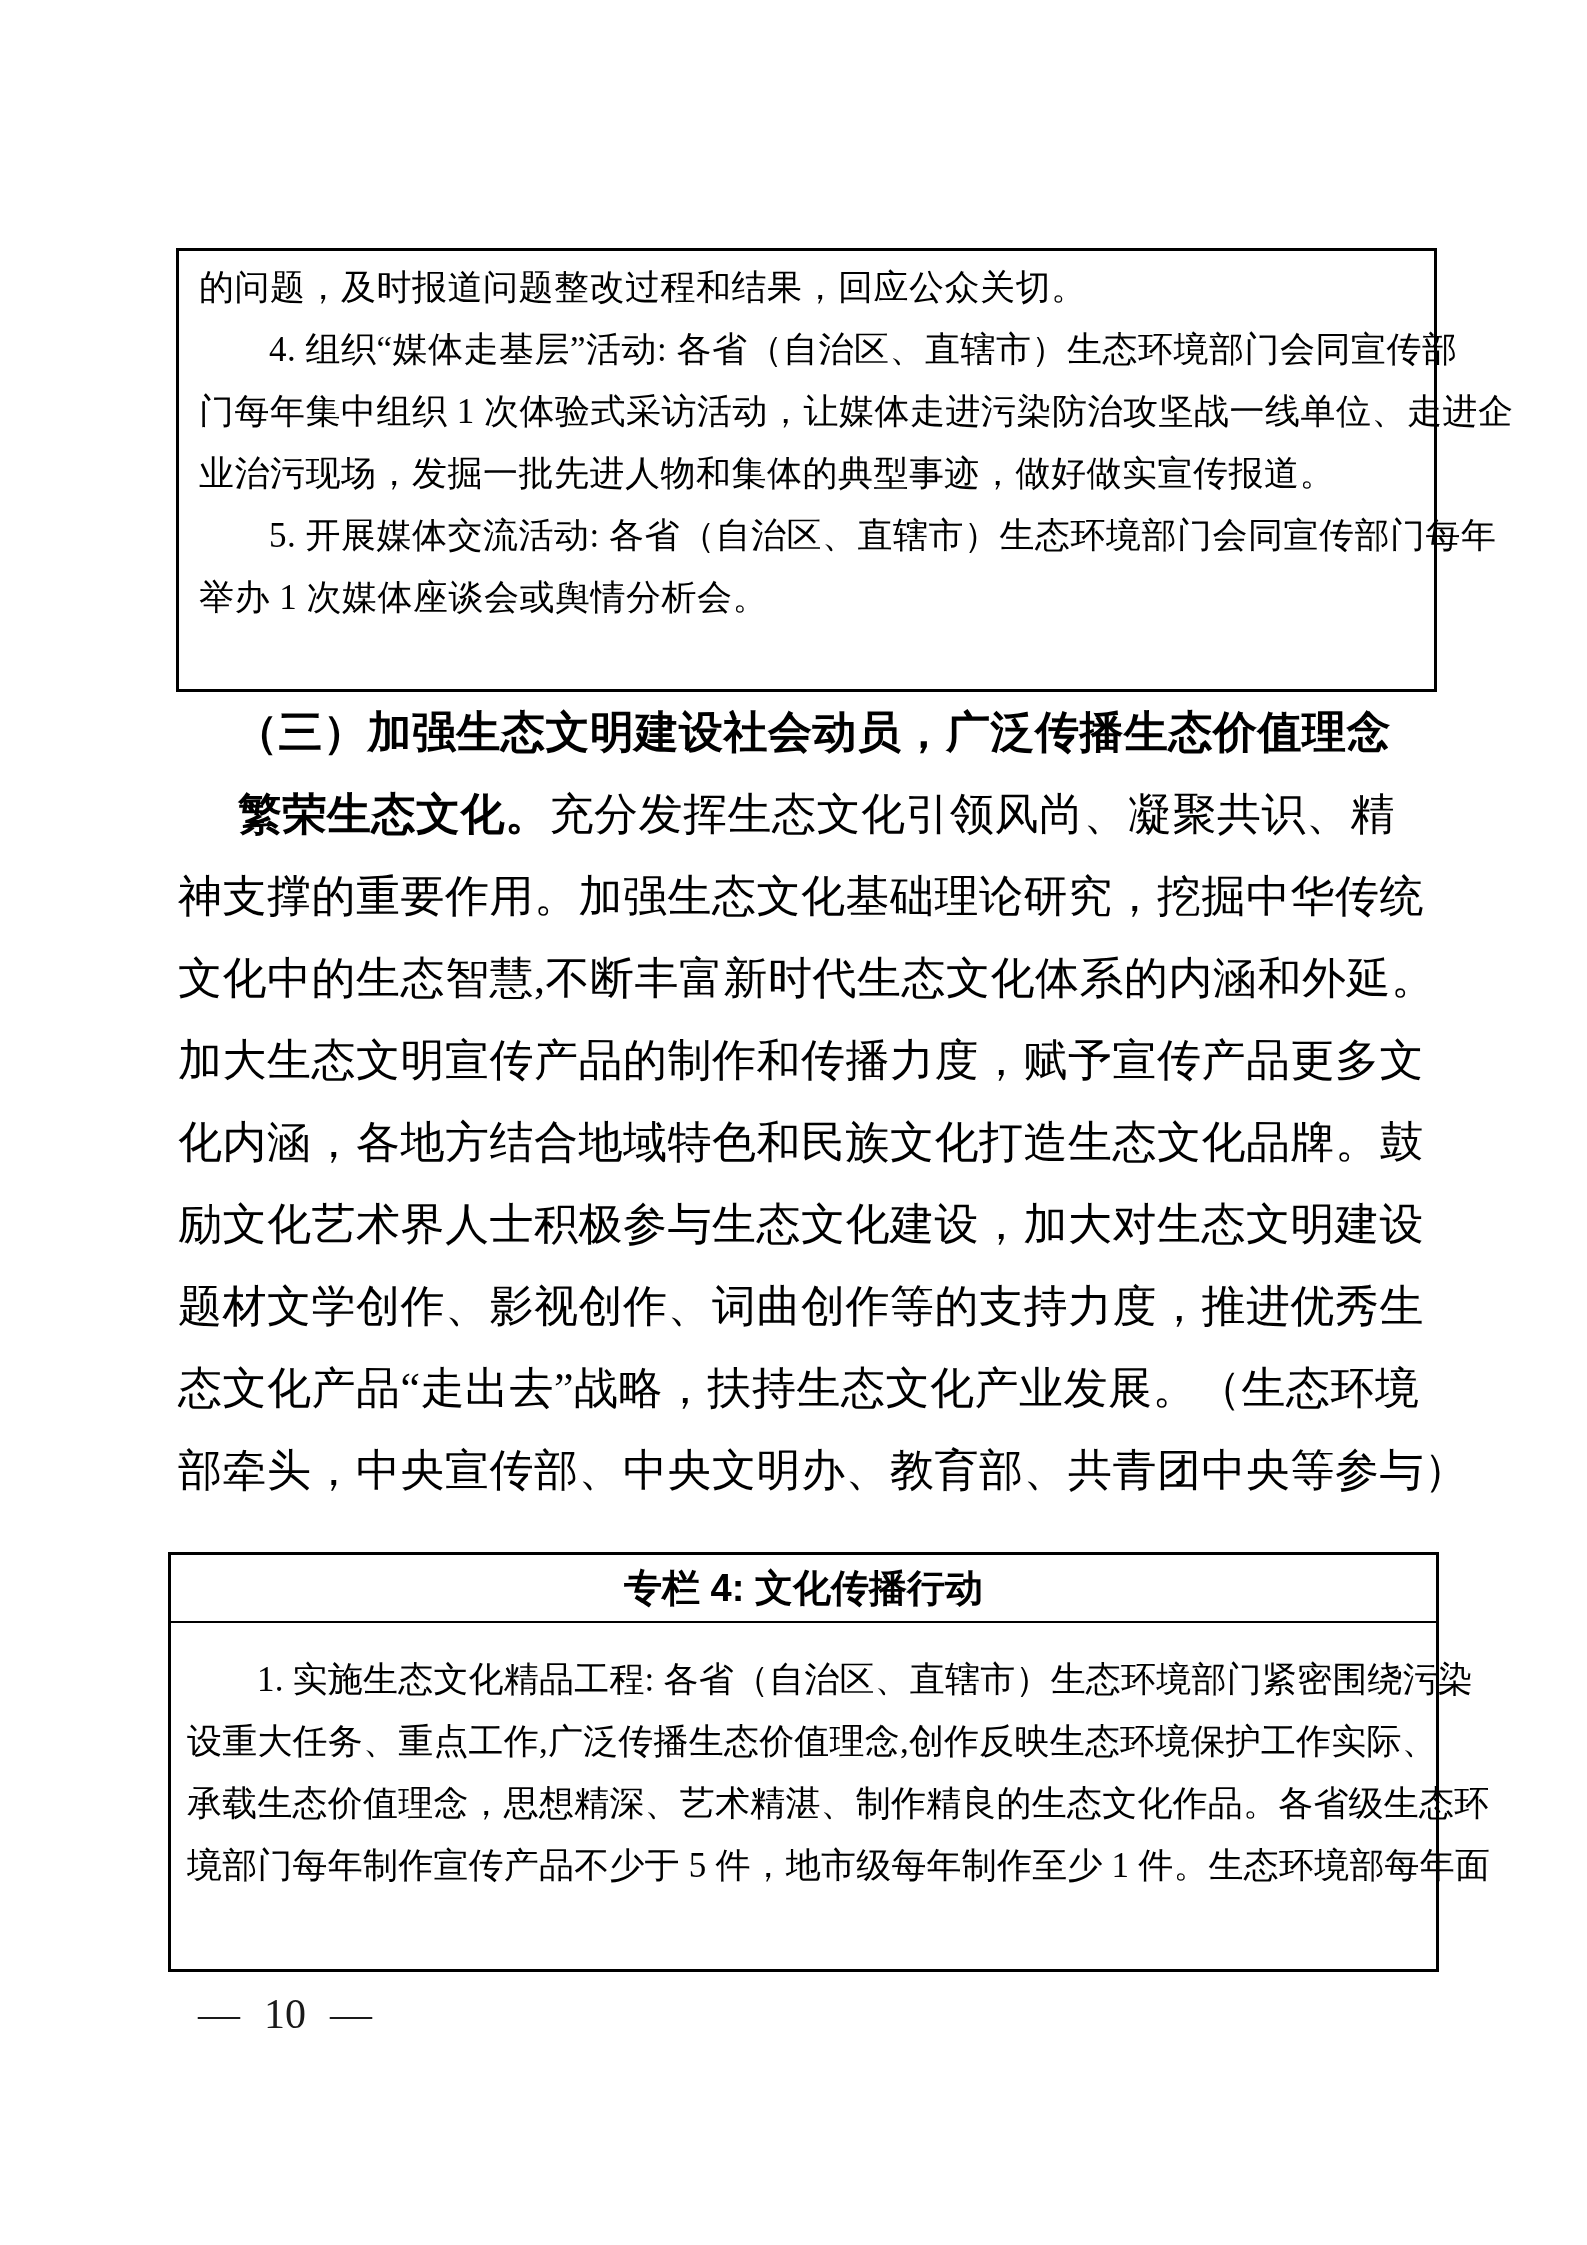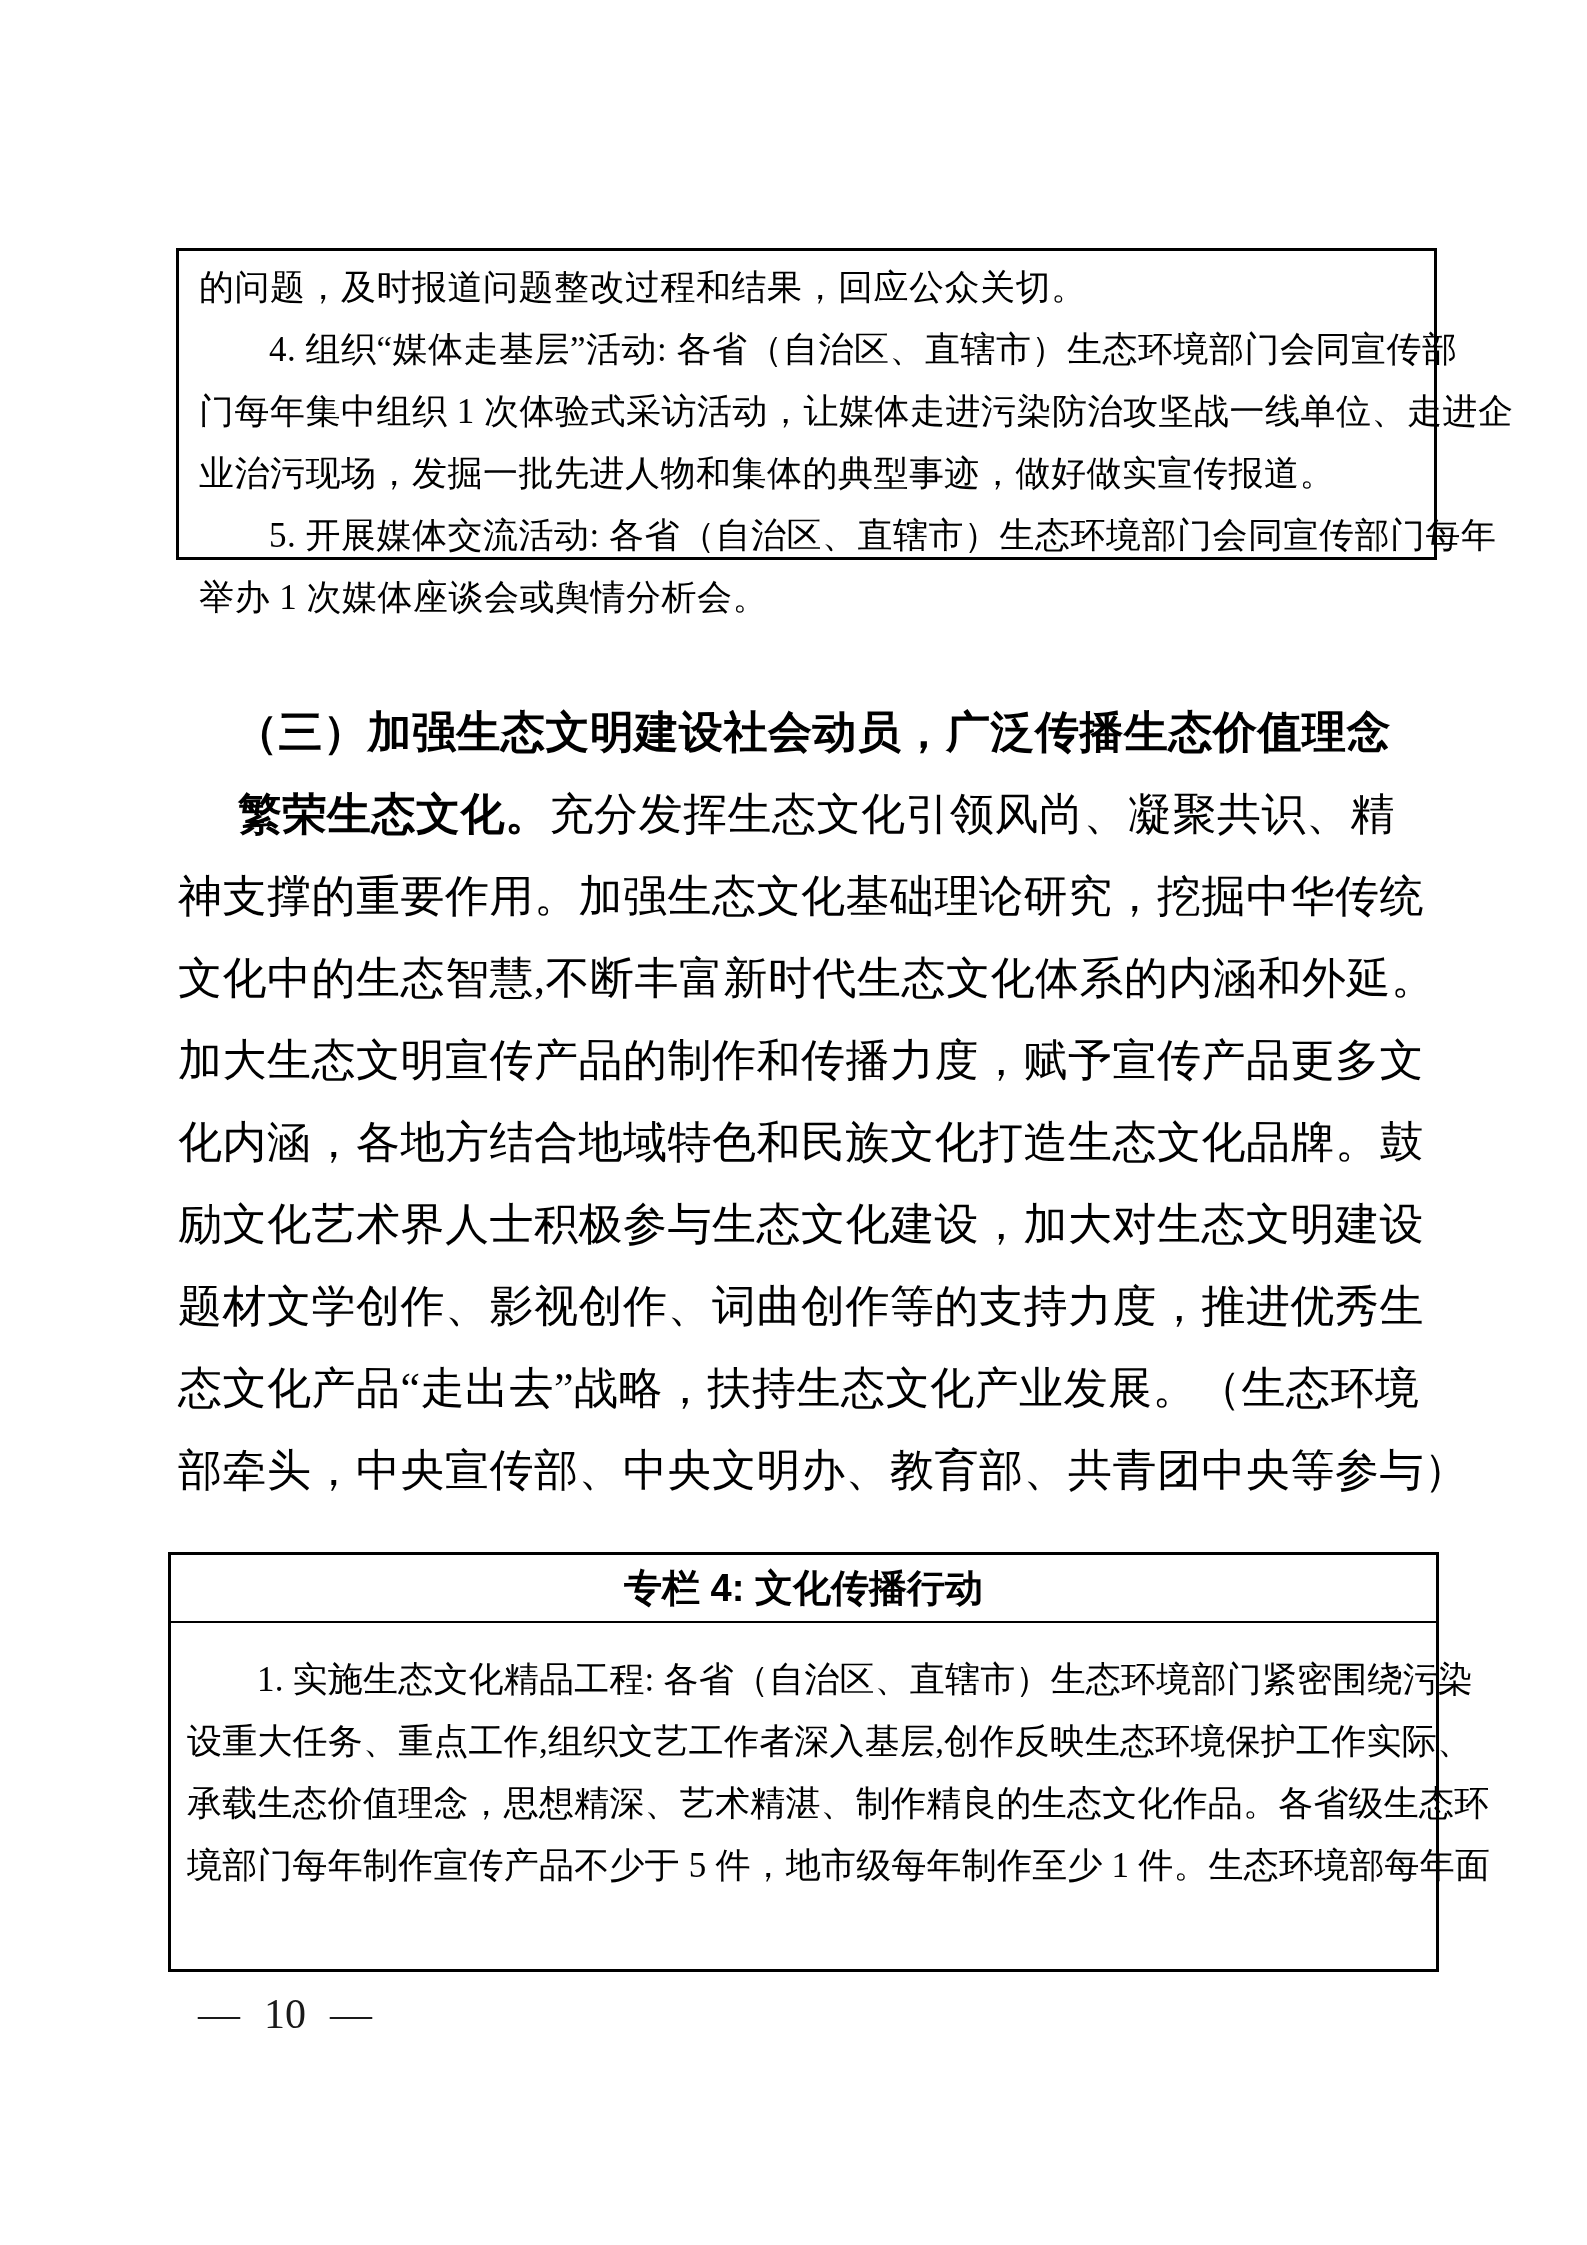--- a/index.html
+++ b/index.html
@@ -20,21 +20,21 @@
   .colbox {
     position: absolute;
     border: 3px solid #000000;
     background: #ffffff;
     box-sizing: border-box;
   }
   .colbox-1 {
     top: 248px;
     left: 176px;
     width: 1261px;
-    height: 312px;
+    height: 444px;
     padding: 6px 20px 0 20px;
   }
   .colbox-1 .bline {
     font-size: 35px;
     line-height: 62px;
     white-space: nowrap;
     letter-spacing: 0.5px;
   }
   .colbox-2 {
     top: 1540px;
@@ -126,21 +126,21 @@
     <div class="mline">励文化艺术界人士积极参与生态文化建设，加大对生态文明建设</div>
     <div class="mline">题材文学创作、影视创作、词曲创作等的支持力度，推进优秀生</div>
     <div class="mline">态文化产品“走出去”战略，扶持生态文化产业发展。（生态环境</div>
     <div class="mline">部牵头，中央宣传部、中央文明办、教育部、共青团中央等参与）</div>
   </div>
 
   <div class="colbox colbox-2">
     <div class="box-title">专栏 4: 文化传播行动</div>
     <div class="box-body">
       <div class="bline ind">1. 实施生态文化精品工程: 各省（自治区、直辖市）生态环境部门紧密围绕污染</div>
-      <div class="bline">设重大任务、重点工作,组织文艺工作者深入基层,创作反映生态环境保护工作实际、</div>
+      <div class="bline">设重大任务、重点工作,广泛传播生态价值理念,创作反映生态环境保护工作实际、</div>
       <div class="bline">承载生态价值理念，思想精深、艺术精湛、制作精良的生态文化作品。各省级生态环</div>
       <div class="bline">境部门每年制作宣传产品不少于 5 件，地市级每年制作至少 1 件。生态环境部每年面</div>
     </div>
   </div>
 
   <div class="footer">
     <span class="dash">—</span>
     <span class="pnum">10</span>
     <span class="dash">—</span>
   </div>

